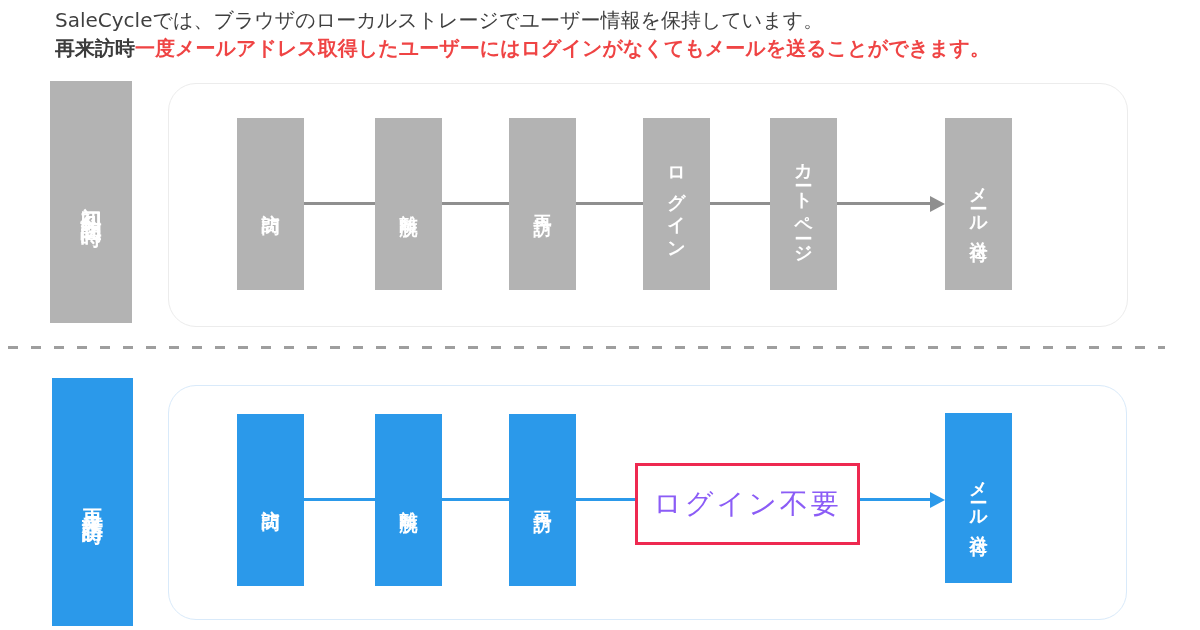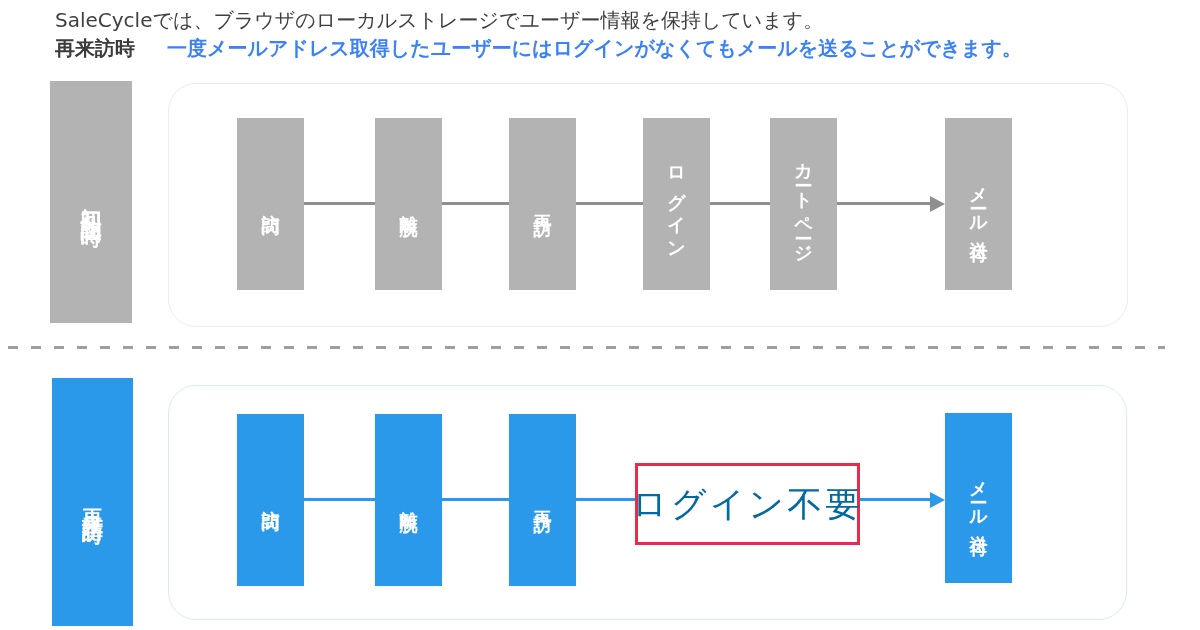--- a/index.html
+++ b/index.html
@@ -8,21 +8,21 @@
     width:1200px;height:630px;
     background:#ffffff;
     font-family:"DejaVu Sans","Liberation Sans",sans-serif;
     overflow:hidden;
     padding-left:32px;
   }
   
   .hline{position:absolute;left:55px;white-space:nowrap;font-size:20px;line-height:28px;}
   .hline1{top:6px;color:#3f3f3f;font-weight:500;}
   .hline2{top:34px;font-weight:700;color:#3b3b3b;}
-  .hl-red{color:#3b82f6;margin-left:32px;}
+  .hl-red{color:#ef4444;}
   
   .flow-frame{position:absolute;border-radius:28px;background:#fff;}
   .frame-top{left:168px;top:83px;width:958px;height:242px;border:1px solid #ececec;}
   .frame-bottom{left:168px;top:385px;width:957px;height:233px;border:1px solid #d9eafa;}
   
   .side-label{
     position:absolute;display:flex;align-items:center;justify-content:center;
   }
   .side-label .vtext{
     writing-mode:vertical-rl;text-orientation:mixed;
@@ -49,21 +49,21 @@
   .conn-blue{background:#2b99ea;top:498px;}
   .arrowhead{position:absolute;width:0;height:0;border-top:8px solid transparent;border-bottom:8px solid transparent;}
   .ah-gray{border-left:15px solid #8f8f8f;top:196px;left:930px;}
   .ah-blue{border-left:15px solid #2b99ea;top:492px;left:930px;}
   
   .highlight-box{
     position:absolute;left:635px;top:463px;width:225px;height:82px;
     background:#ffffff;border:3px solid #ee2950;box-sizing:border-box;
     display:flex;align-items:center;justify-content:center;
   }
-  .highlight-box span{color:#0369a1;font-size:35px;font-weight:500;letter-spacing:3px;white-space:nowrap;}
+  .highlight-box span{color:#8b5cf6;font-size:28px;font-weight:500;letter-spacing:3px;white-space:nowrap;}
   
   .divider{
     position:absolute;left:8px;top:346px;width:1157px;height:3px;
     background:repeating-linear-gradient(90deg,#9e9e9e 0 10px,transparent 10px 23px);
   }
 </style>
 </head>
 <body>
 
 <div class="canvas">

